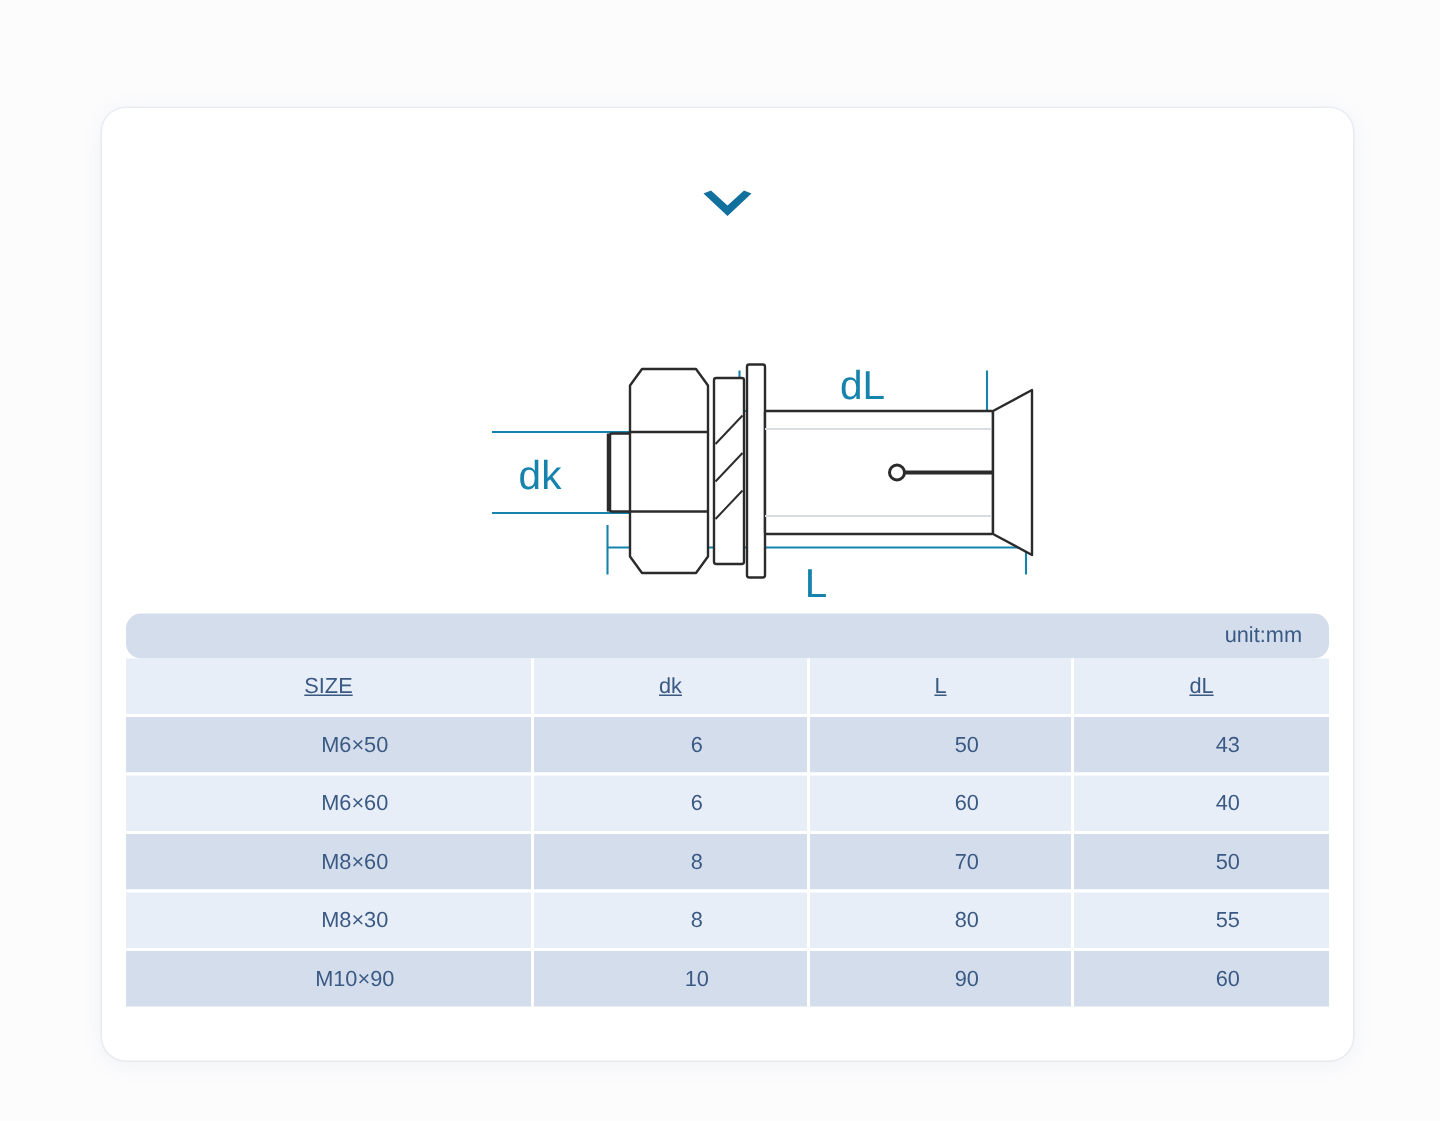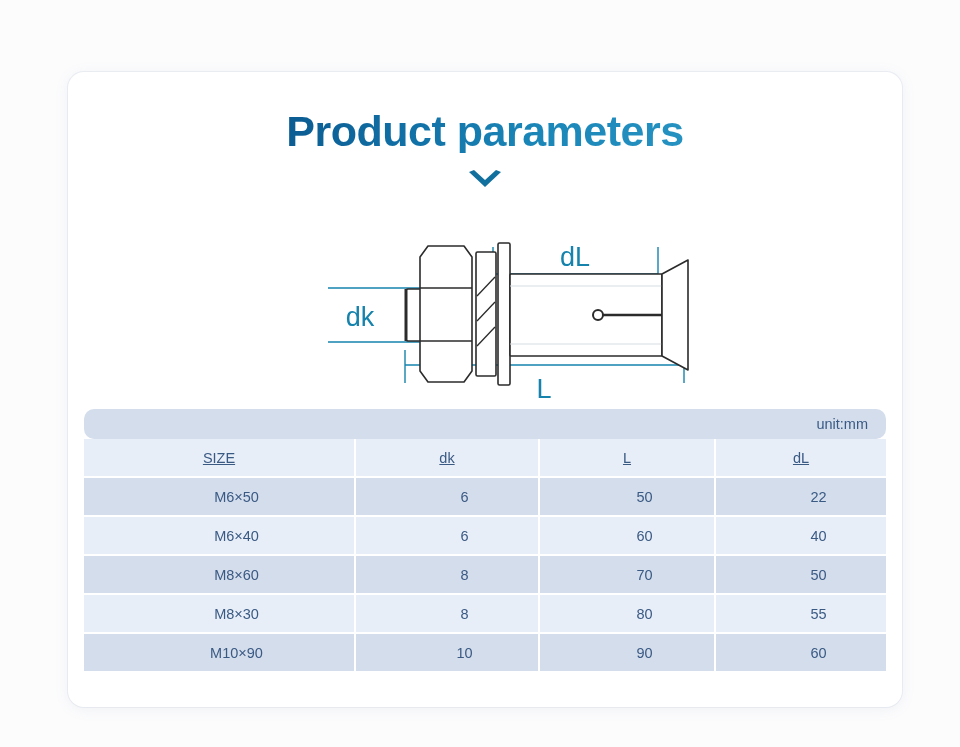--- a/index.html
+++ b/index.html
@@ -124,21 +124,20 @@
   .col-dl   { width: 170px; }
 </style>
 </head>
 <body>
 
 <div class="page">
 
   <div class="card">
 
     <div class="title-wrap">
-      <div class="title">Product parameters</div>
       <div class="chevron">
         <svg width="44" height="26" viewBox="0 0 44 26" aria-hidden="true">
           <path d="M6 5 L22 20 L38 5 L33 3 L22 13 L11 3 Z" fill="#12709f"></path>
         </svg>
       </div>
     </div>
 
     <div class="drawing">
       <svg width="480" height="200" viewBox="0 0 480 200" aria-hidden="true">
 
@@ -225,24 +224,24 @@
             <td>SIZE</td>
             <td>dk</td>
             <td>L</td>
             <td>dL</td>
           </tr>
 
           <tr class="data-row dark">
             <td>M6×50</td>
             <td>6</td>
             <td>50</td>
-            <td>22</td>
+            <td>43</td>
           </tr>
           <tr class="data-row light">
-            <td>M6×40</td>
+            <td>M6×60</td>
             <td>6</td>
             <td>60</td>
             <td>40</td>
           </tr>
           <tr class="data-row dark">
             <td>M8×60</td>
             <td>8</td>
             <td>70</td>
             <td>50</td>
           </tr>

